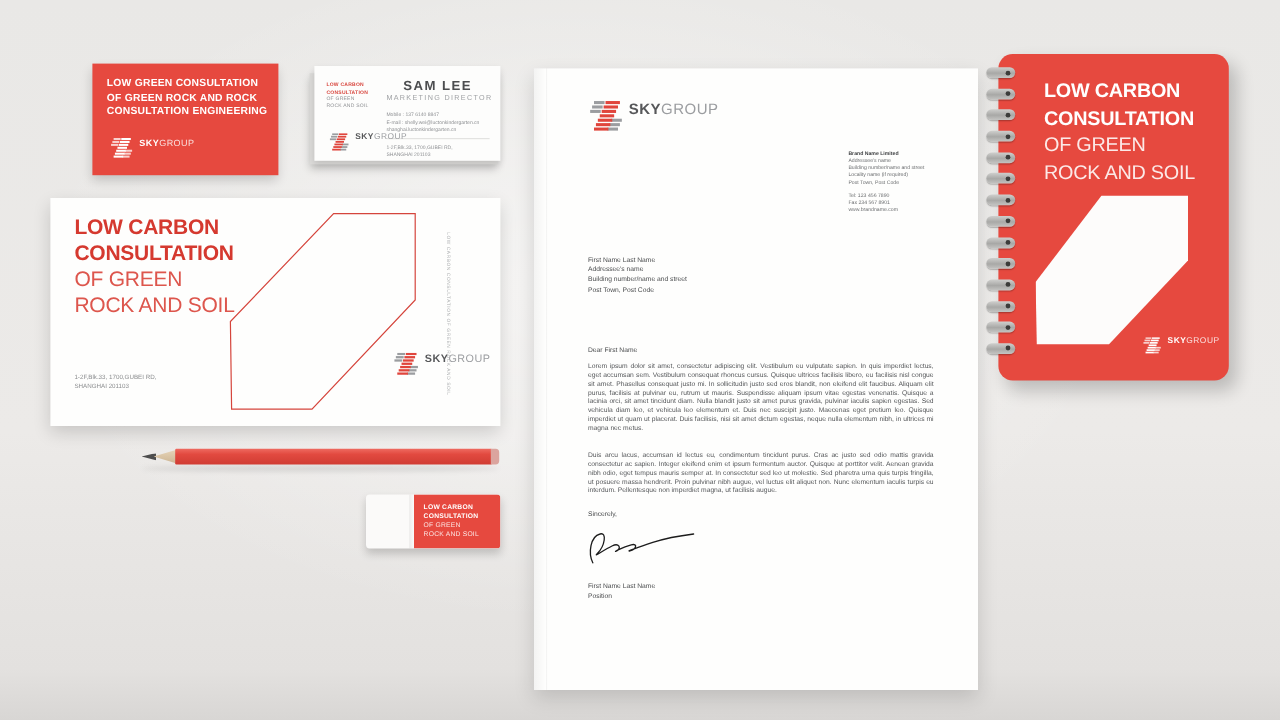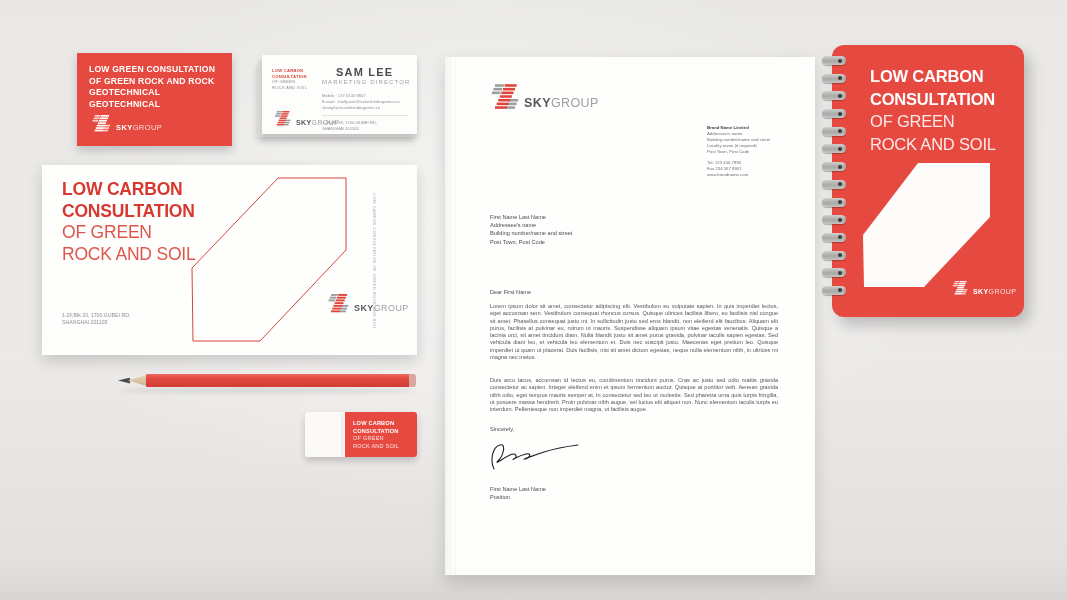--- a/index.html
+++ b/index.html
@@ -111,38 +111,38 @@
     box-shadow:0 4px 7px rgba(0,0,0,.18); background:#fbfaf9; }
   .eraser .redpart { position:absolute; left:40px; top:0; width:72px; height:45px; background:#e6493f; }
   .eraser .sleeve-edge { position:absolute; left:36px; top:0; width:4px; height:45px;
     background:linear-gradient(90deg, rgba(0,0,0,.06), rgba(0,0,0,0)); }
   .eraser .lines { position:absolute; left:48px; top:8px; color:#fff; font-size:5.6px;
     line-height:7.6px; letter-spacing:.2px; }
   .eraser .lines .b { font-weight:bold; }
   .eraser .lines .l { color:rgba(255,255,255,.85); }
 
   
-  .logo-lockup { display:flex; align-items:flex-end; gap:5px; }
+  .logo-lockup { display:flex; align-items:flex-start; gap:5px; }
   .logo-word { white-space:nowrap; letter-spacing:.4px; }
   .logo-word .sky { font-weight:bold; }
   
   .logo-color .sky { color:#57585a; } .logo-color .group { color:#9b9da0; }
   
   .logo-white .sky { color:#fff; } .logo-white .group { color:rgba(255,255,255,.82); }
 </style>
 </head>
 <body>
 
 <div class="scene">
 
   <div class="item red-card">
     <div class="lines">
       <div>LOW GREEN CONSULTATION</div>
       <div>OF GREEN ROCK AND ROCK</div>
-      <div>GEOTECHNICAL GEOTECHNICAL</div>
+      <div>CONSULTATION ENGINEERING</div>
     </div>
     <div class="logo logo-lockup logo-white">
       <svg width="22" height="17" viewBox="0 0 40 32">
         <g fill="rgba(255,255,255,.75)">
           <rect x="10" y="0" width="11" height="3.2"></rect>
             <rect x="8" y="4.6" width="11" height="3.2"></rect>
             <rect x="6" y="9.2" width="11" height="3.2"></rect>
           <rect x="28" y="18.4" width="11" height="3.2"></rect>
             <rect x="26" y="23" width="11" height="3.2"></rect>
             <rect x="24" y="27.6" width="11" height="3.2"></rect>

